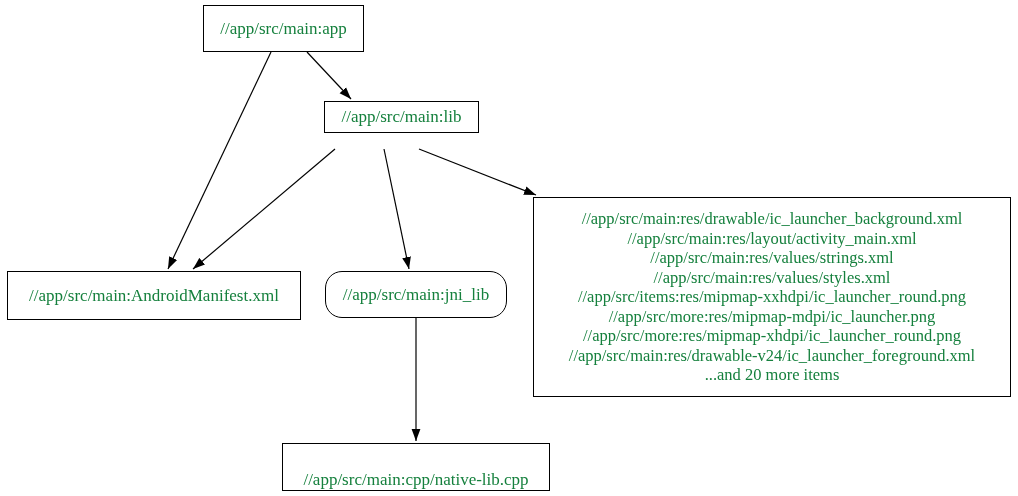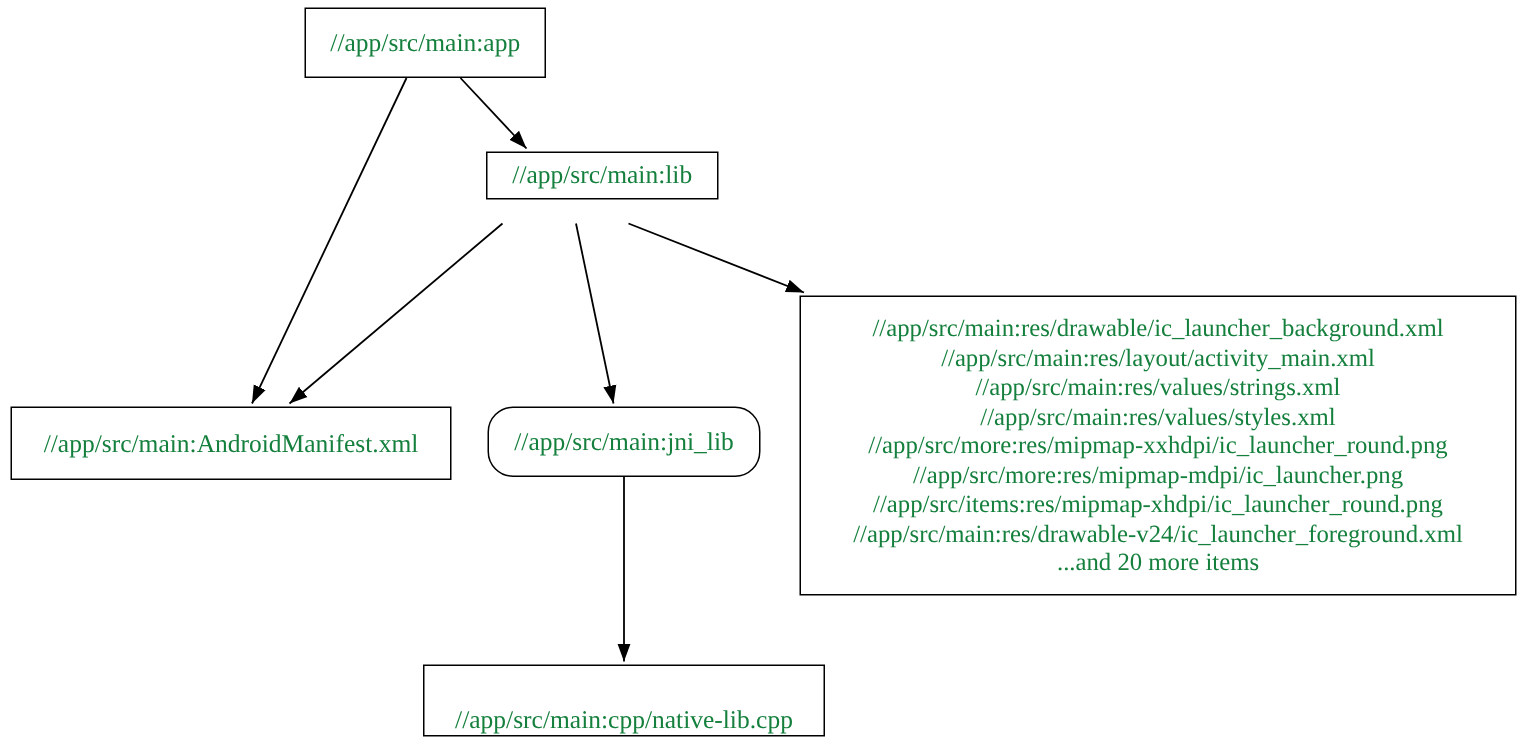--- a/index.html
+++ b/index.html
@@ -81,23 +81,23 @@
 
   <div class="node node-jni">
     <span>//app/src/main:jni_lib</span>
   </div>
 
   <div class="node node-res multi">
     <div>//app/src/main:res/drawable/ic_launcher_background.xml</div>
     <div>//app/src/main:res/layout/activity_main.xml</div>
     <div>//app/src/main:res/values/strings.xml</div>
     <div>//app/src/main:res/values/styles.xml</div>
-    <div>//app/src/more:res/mipmap-xxhdpi/ic_launcher_round.png</div>
+    <div>//app/src/items:res/mipmap-xxhdpi/ic_launcher_round.png</div>
     <div>//app/src/more:res/mipmap-mdpi/ic_launcher.png</div>
-    <div>//app/src/items:res/mipmap-xhdpi/ic_launcher_round.png</div>
+    <div>//app/src/more:res/mipmap-xhdpi/ic_launcher_round.png</div>
     <div>//app/src/main:res/drawable-v24/ic_launcher_foreground.xml</div>
     <div>...and 20 more items</div>
   </div>
 
   <div class="node node-native">
     <span>//app/src/main:cpp/native-lib.cpp</span>
   </div>
 
 </div>
 

